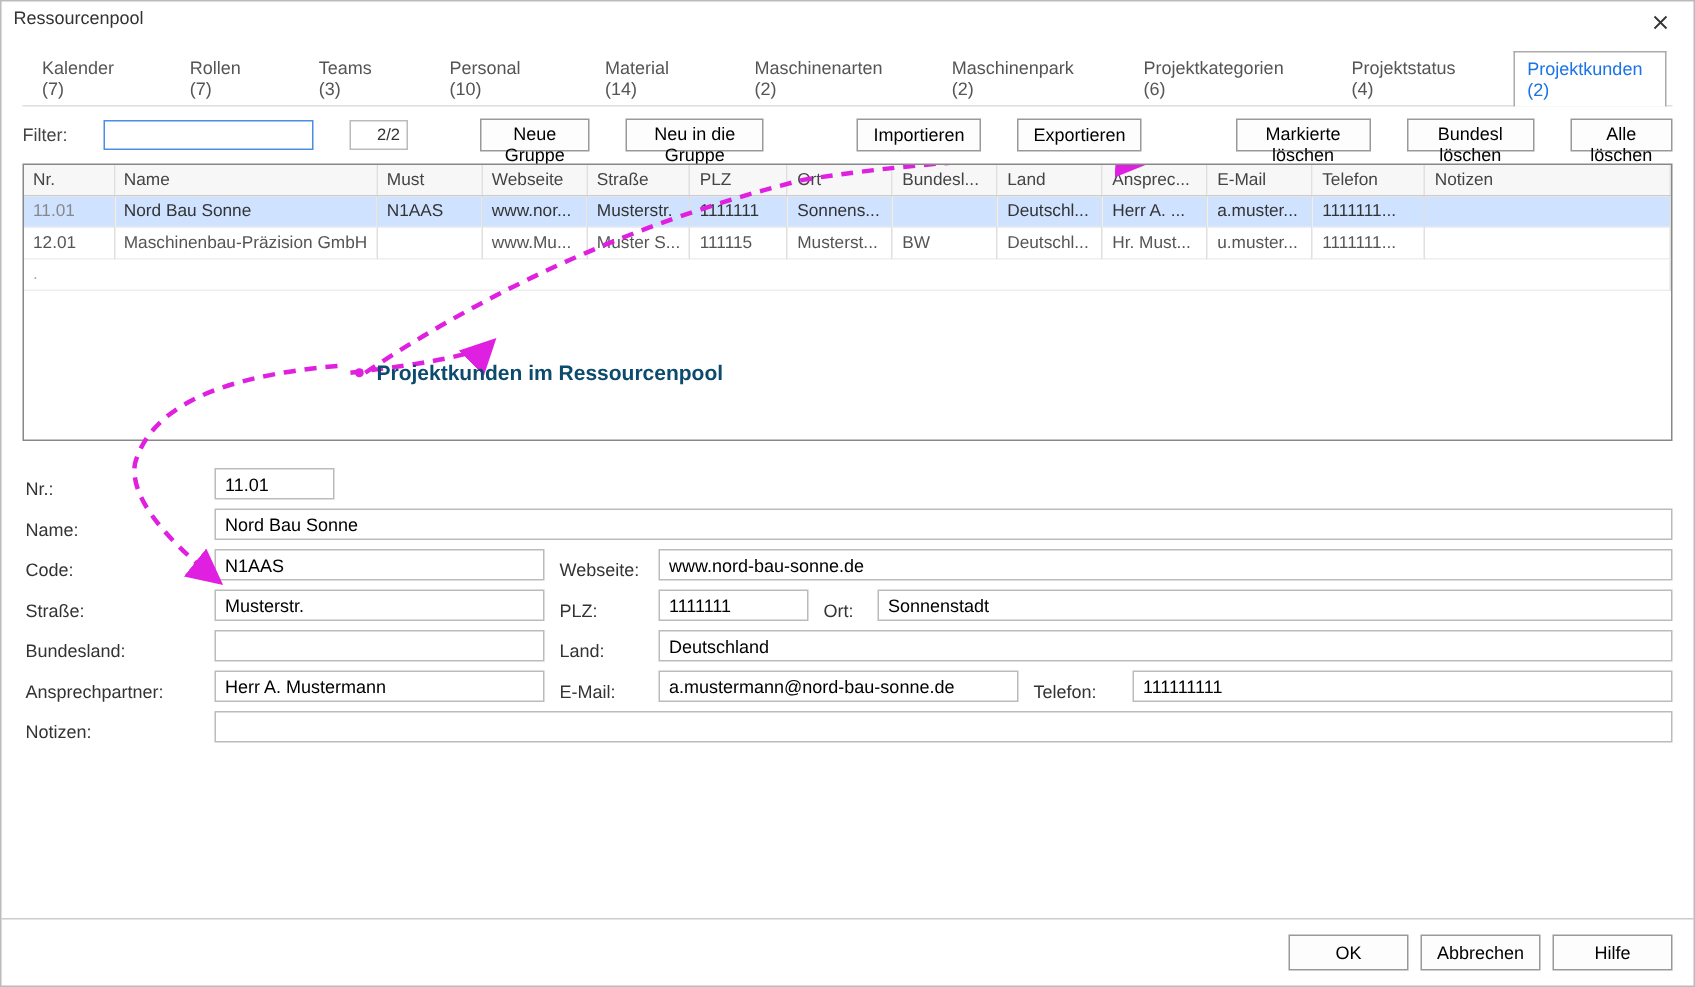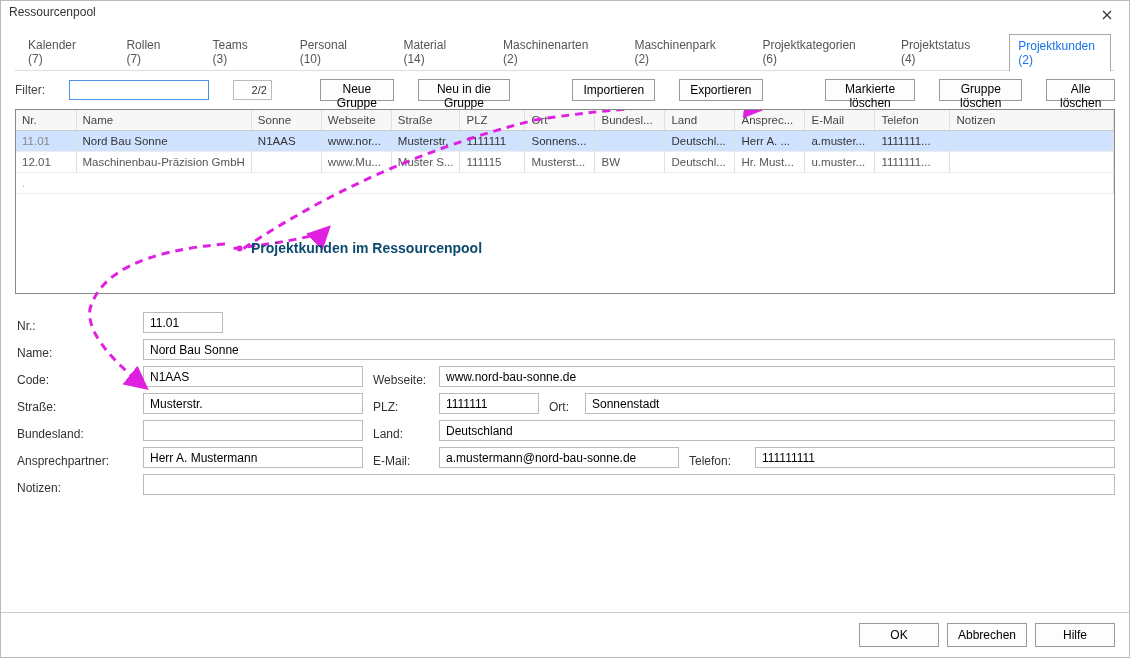--- a/index.html
+++ b/index.html
@@ -73,21 +73,21 @@
       <input class="filter-input" value="" style="">
       <div class="count-box">2/2</div>
       <div class="spacer-flex"></div>
       <button class="btn">Neue Gruppe</button>
       <button class="btn">Neu in die Gruppe</button>
       <div style="width:20px"></div>
       <button class="btn">Importieren</button>
       <button class="btn">Exportieren</button>
       <div style="width:20px"></div>
       <button class="btn">Markierte löschen</button>
-      <button class="btn">Gruppe löschen</button>
+      <button class="btn">Bundesl löschen</button>
       <button class="btn">Alle löschen</button>
     </div>
 
     <div class="tbl-wrap">
       <table>
         <colgroup>
           <col style="width:60px">
             <col style="width:160px">
             <col style="width:70px">
             <col style="width:70px">
@@ -98,21 +98,21 @@
           <col style="width:70px">
             <col style="width:70px">
             <col style="width:70px">
             <col style="width:75px">
             <col>
         </colgroup>
         <thead>
           <tr>
             <th>Nr.</th>
             <th>Name</th>
-            <th>Sonne</th>
+            <th>Must</th>
             <th>Webseite</th>
             <th>Straße</th>
             <th>PLZ</th>
             <th>Ort</th>
             <th>Bundesl...</th>
             <th>Land</th>
             <th>Ansprec...</th>
             <th>E-Mail</th>
             <th>Telefon</th>
             <th>Notizen</th>

